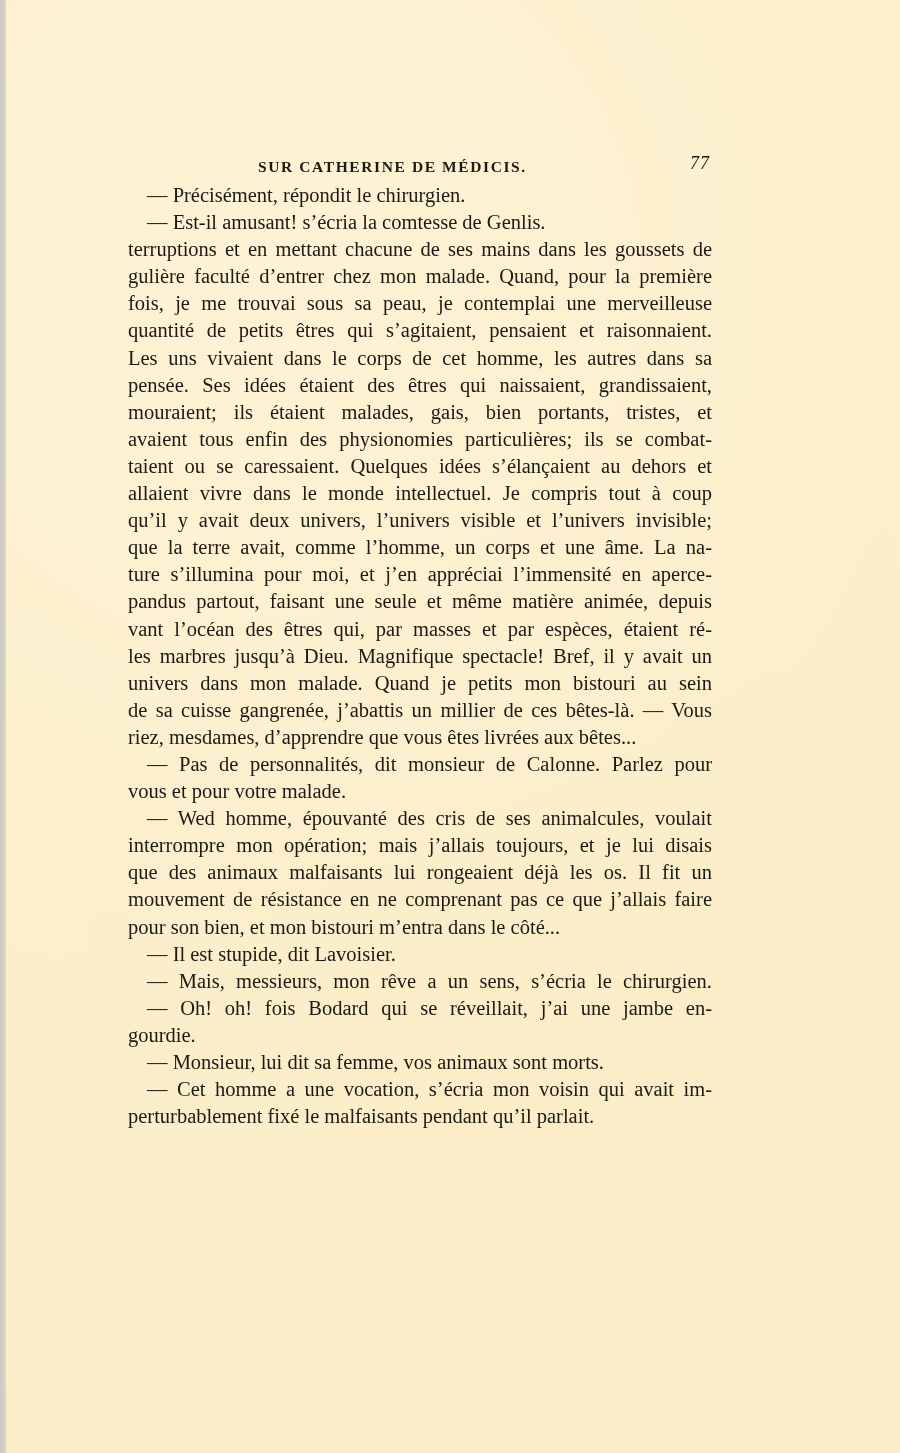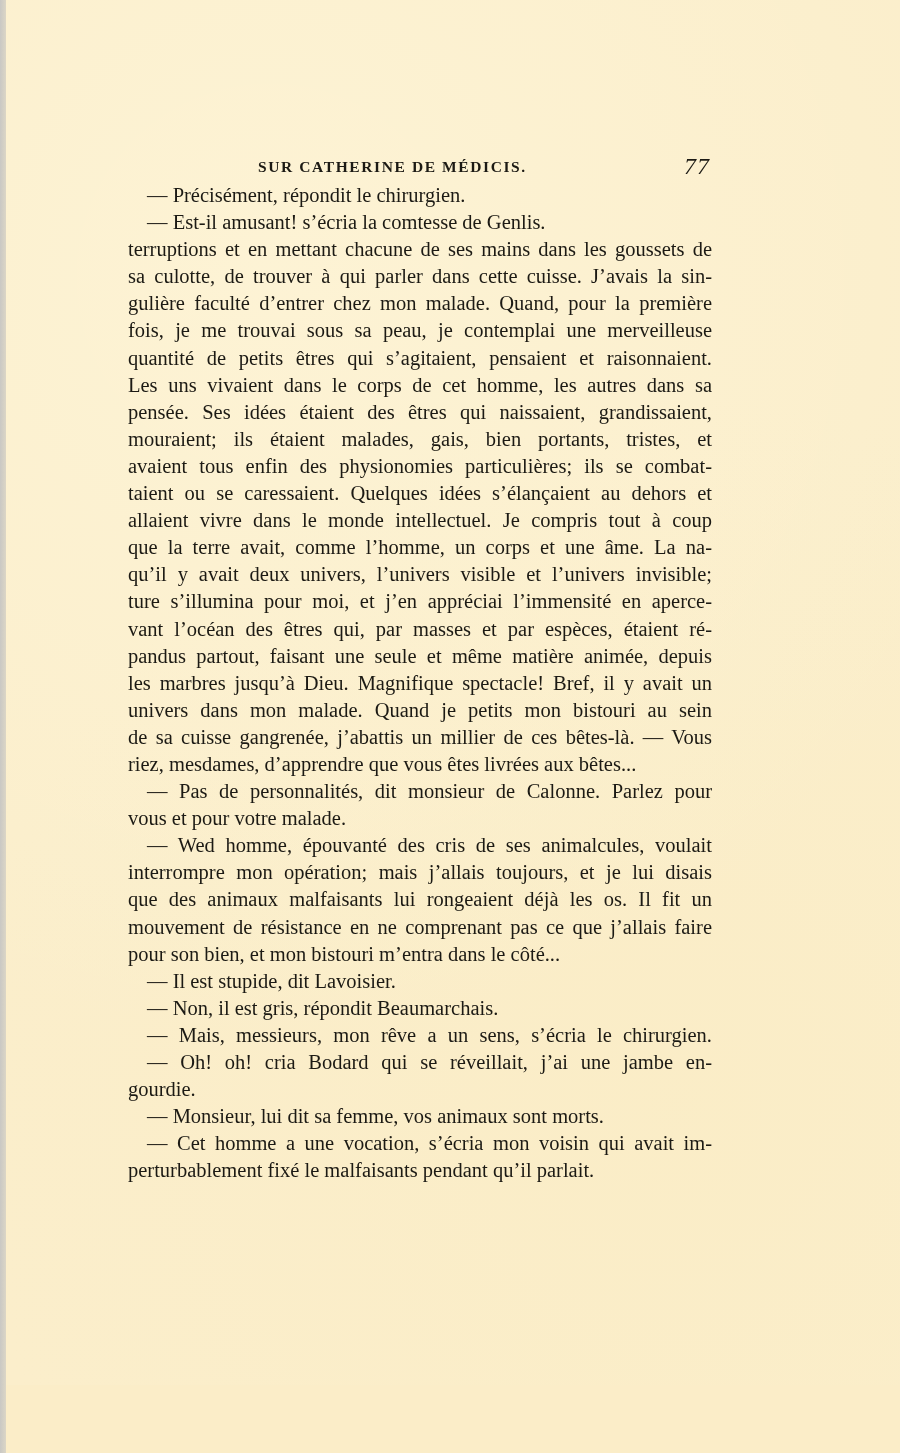--- a/index.html
+++ b/index.html
@@ -44,21 +44,21 @@
     font-size: 15.5px;
     font-weight: bold;
     letter-spacing: 1.6px;
     color: #1c1a14;
     white-space: nowrap;
   }
   .page-number {
     position: absolute;
     right: 2px;
     top: -3px;
-    font-size: 24px;
+    font-size: 18px;
     font-style: italic;
     color: #1c1a14;
     letter-spacing: 1px;
   }
   .text-block {
     position: absolute;
     left: 128px;
     top: 182px;
     width: 584px;
     font-size: 20.5px;
@@ -89,48 +89,46 @@
 
   <div class="running-head">
     <span class="running-title">SUR CATHERINE DE MÉDICIS.</span>
     <span class="page-number">77</span>
   </div>
 
   <div class="text-block" id="text-block">
       <span class="line indent last">— Précisément, répondit le chirurgien.</span>
       <span class="line indent last">— Est-il amusant! s’écria la comtesse de Genlis.</span>
       <span class="line">terruptions et en mettant chacune de ses mains dans les goussets de</span>
-      <span class="line">sa culotte, de trouver à qui parler dans cette cuisse. J’avais la sin-</span>
       <span class="line">gulière faculté d’entrer chez mon malade. Quand, pour la première</span>
       <span class="line">fois, je me trouvai sous sa peau, je contemplai une merveilleuse</span>
       <span class="line">quantité de petits êtres qui s’agitaient, pensaient et raisonnaient.</span>
       <span class="line">Les uns vivaient dans le corps de cet homme, les autres dans sa</span>
       <span class="line">pensée. Ses idées étaient des êtres qui naissaient, grandissaient,</span>
       <span class="line">mouraient; ils étaient malades, gais, bien portants, tristes, et</span>
       <span class="line">avaient tous enfin des physionomies particulières; ils se combat-</span>
       <span class="line">taient ou se caressaient. Quelques idées s’élançaient au dehors et</span>
       <span class="line">allaient vivre dans le monde intellectuel. Je compris tout à coup</span>
+      <span class="line">qu’il y avait deux univers, l’univers visible et l’univers invisible;</span>
       <span class="line">que la terre avait, comme l’homme, un corps et une âme. La na-</span>
-      <span class="line">qu’il y avait deux univers, l’univers visible et l’univers invisible;</span>
       <span class="line">ture s’illumina pour moi, et j’en appréciai l’immensité en aperce-</span>
+      <span class="line">pandus partout, faisant une seule et même matière animée, depuis</span>
       <span class="line">vant l’océan des êtres qui, par masses et par espèces, étaient ré-</span>
-      <span class="line">pandus partout, faisant une seule et même matière animée, depuis</span>
       <span class="line">les marbres jusqu’à Dieu. Magnifique spectacle! Bref, il y avait un</span>
       <span class="line">univers dans mon malade. Quand je petits mon bistouri au sein</span>
       <span class="line">de sa cuisse gangrenée, j’abattis un millier de ces bêtes-là. — Vous</span>
       <span class="line last">riez, mesdames, d’apprendre que vous êtes livrées aux bêtes...</span>
       <span class="line indent">— Pas de personnalités, dit monsieur de Calonne. Parlez pour</span>
       <span class="line last">vous et pour votre malade.</span>
       <span class="line indent">— Wed homme, épouvanté des cris de ses animalcules, voulait</span>
       <span class="line">interrompre mon opération; mais j’allais toujours, et je lui disais</span>
       <span class="line">que des animaux malfaisants lui rongeaient déjà les os. Il fit un</span>
       <span class="line">mouvement de résistance en ne comprenant pas ce que j’allais faire</span>
       <span class="line last">pour son bien, et mon bistouri m’entra dans le côté...</span>
       <span class="line indent last">— Il est stupide, dit Lavoisier.</span>
-      <span class="line indent last">— Non, il est gris, répondit Beaumarchais.</span>
       <span class="line indent">— Mais, messieurs, mon rêve a un sens, s’écria le chirurgien.</span>
-      <span class="line indent">— Oh! oh! cria Bodard qui se réveillait, j’ai une jambe en-</span>
+      <span class="line indent">— Oh! oh! fois Bodard qui se réveillait, j’ai une jambe en-</span>
       <span class="line last">gourdie.</span>
       <span class="line indent last">— Monsieur, lui dit sa femme, vos animaux sont morts.</span>
       <span class="line indent">— Cet homme a une vocation, s’écria mon voisin qui avait im-</span>
       <span class="line last">perturbablement fixé le malfaisants pendant qu’il parlait.</span>
     </div>
 </div>
 
 </body></html>

